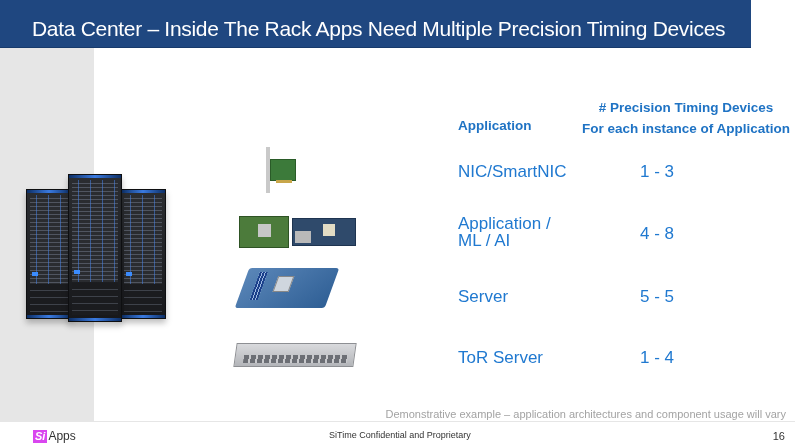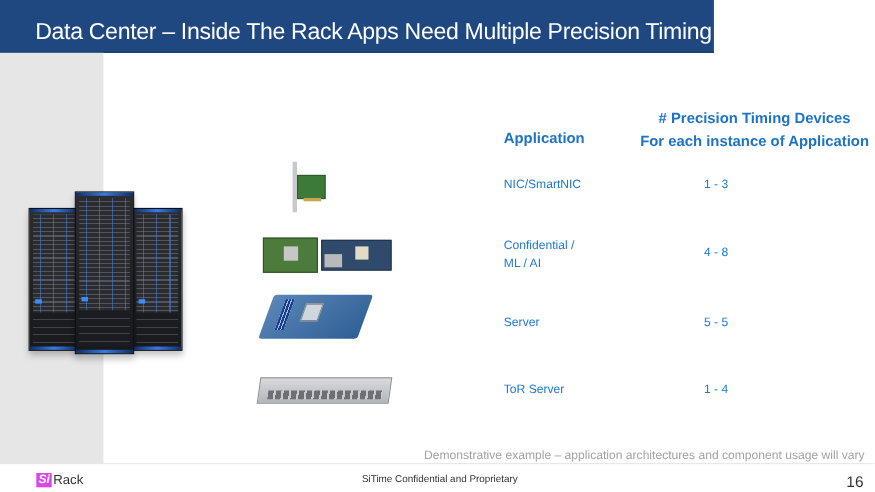--- a/index.html
+++ b/index.html
@@ -2,21 +2,21 @@
 <html><head>
 <meta charset="utf-8">
 <style>
   html, body { margin: 0; padding: 0; }
   body {
     width: 795px; height: 447px; position: relative; overflow: hidden;
     background: #ffffff;
     font-family: "Liberation Sans", "DejaVu Sans", sans-serif;
   }
   .title-bar {
-    position: absolute; left: 0; top: 0; width: 649px; height: 47px;
+    position: absolute; left: 0; top: 0; width: 751px; height: 47px;
     background: #1f4780;
     border-bottom: 1px solid #173a6b;
   }
   .title-text {
     position: absolute; left: 32px; top: 17px;
     color: #ffffff; font-size: 21px; letter-spacing: -0.3px;
     white-space: nowrap;
   }
   .side-panel {
     position: absolute; left: 0; top: 48px; width: 94px; height: 374px;
@@ -66,31 +66,31 @@
     left: 235px; top: 343px; width: 118px; height: 22px;
     background: linear-gradient(#d9dadd, #b3b5b9);
     border: 1px solid #8d8f93; transform: skewX(-8deg);
   }
   .switch::after { content: ""; position: absolute; left: 8px; right: 6px; bottom: 3px; height: 8px;
     background: repeating-linear-gradient(90deg, #6c6f75 0 5px, #c9cacd 5px 7px); }
 
   .hdr { position: absolute; color: #1f73c4; font-weight: bold; font-size: 13.5px; white-space: nowrap; text-align: center; }
   .hdr-app { left: 458px; top: 118px; }
   .hdr-count { left: 572px; top: 97px; width: 228px; text-align: center; line-height: 21px; }
-  .cell { position: absolute; color: #2079d0; font-size: 11px; white-space: nowrap; }
+  .cell { position: absolute; color: #2079d0; font-size: 17px; white-space: nowrap; }
   .app { left: 458px; }
   .val { left: 640px; width: 96px; text-align: left; }
 
   .disclaimer { position: absolute; right: 9px; top: 408px; color: #a3a3a3; font-size: 11px; white-space: nowrap; }
   .footer-line { position: absolute; left: 94px; right: 0; top: 421px; height: 1px; background: #e6e6e6; }
   .logo { position: absolute; left: 33px; top: 429px; height: 14px; display: flex; align-items: center; }
   .logo .si { background: #d946ef; color: #fff; font-weight: bold; font-style: italic; font-size: 11px; padding: 0 2px; line-height: 13px; }
   .logo .time { color: #333; font-size: 12px; margin-left: 1px; }
   .confidential { position: absolute; left: 329px; top: 430px; font-size: 9px; color: #333; white-space: nowrap; }
-  .page-num { position: absolute; right: 10px; top: 430px; font-size: 14px; color: #333; }
+  .page-num { position: absolute; right: 10px; top: 430px; font-size: 11px; color: #333; }
 </style>
 </head>
 <body>
 
 <div class="title-bar">
   <div class="title-text">Data Center – Inside The Rack Apps Need Multiple Precision Timing Devices</div>
 </div>
 
 <div class="side-panel"></div>
 
@@ -131,32 +131,32 @@
 <div class="hdr hdr-app">Application</div>
 <div class="hdr hdr-count">
   <div># Precision Timing Devices</div>
   <div>For each instance of Application</div>
 </div>
 
 <div class="cell app" style="top:162px">NIC/SmartNIC</div>
 <div class="cell val" style="top:162px">1 - 3</div>
 
 <div class="cell app" style="top:215px;line-height:17px">
-  <div>Confidential /</div>
+  <div>Application /</div>
   <div>ML / AI</div>
 </div>
 <div class="cell val" style="top:224px">4 - 8</div>
 
 <div class="cell app" style="top:287px">Server</div>
 <div class="cell val" style="top:287px">5 - 5</div>
 
 <div class="cell app" style="top:348px">ToR Server</div>
 <div class="cell val" style="top:348px">1 - 4</div>
 
 <div class="disclaimer">Demonstrative example – application architectures and component usage will vary</div>
 <div class="footer-line"></div>
 
 <div class="logo">
   <span class="si">Si</span>
-  <span class="time">Rack</span>
+  <span class="time">Apps</span>
 </div>
 <div class="confidential">SiTime Confidential and Proprietary</div>
 <div class="page-num">16</div>
 
 </body></html>

